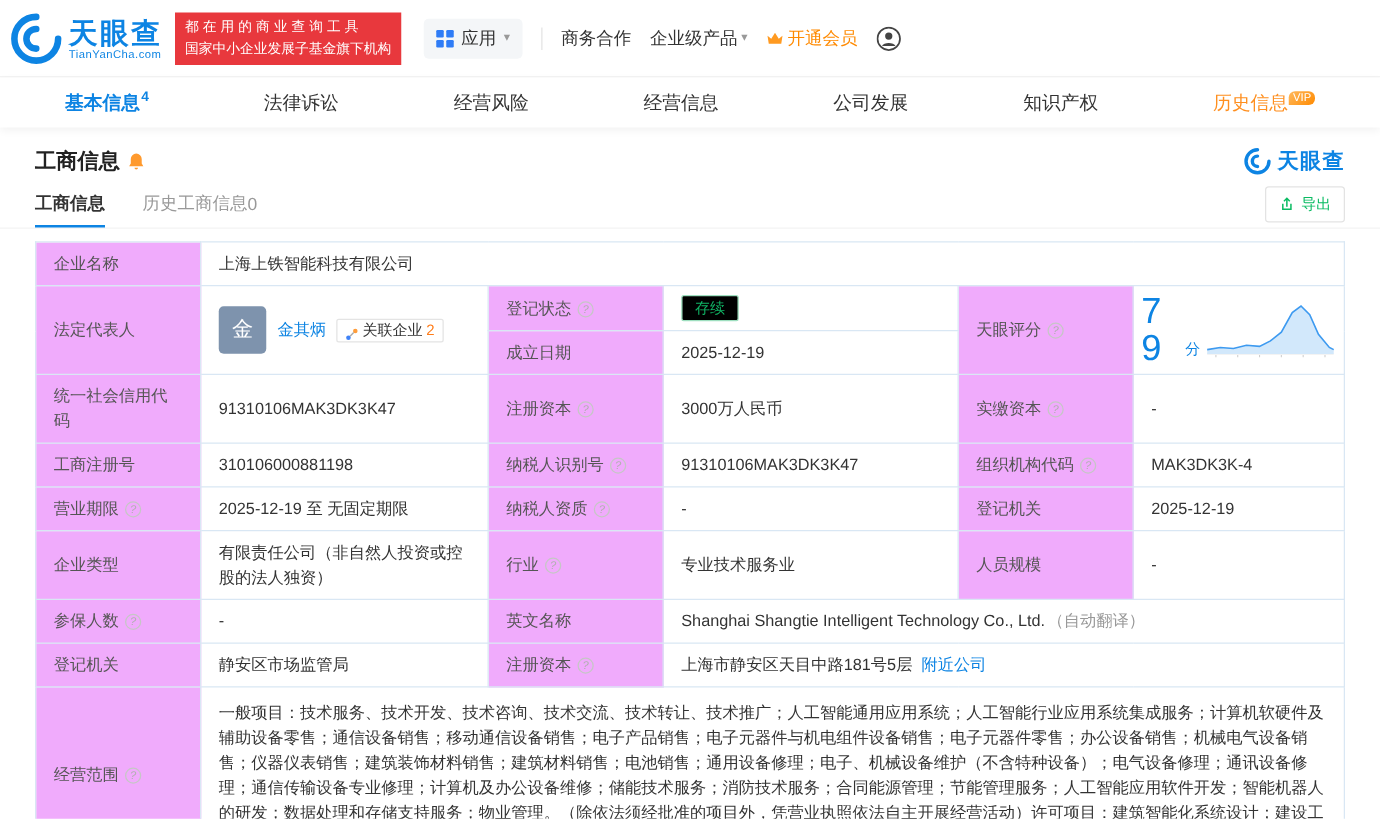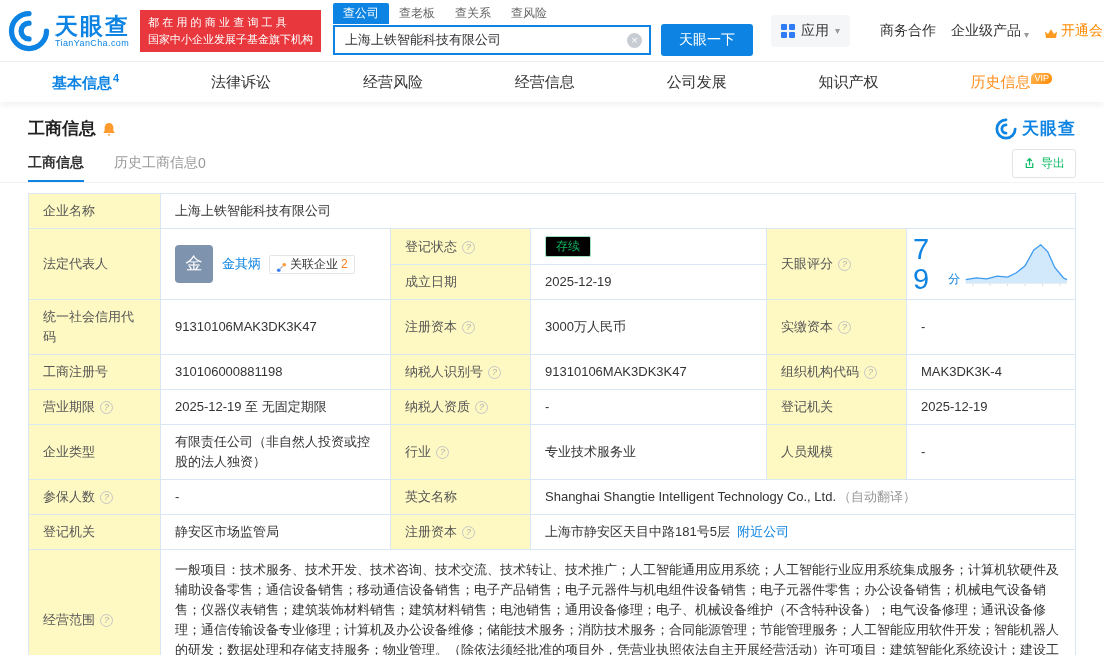--- a/index.html
+++ b/index.html
@@ -24,21 +24,21 @@
   .clear-icon{position:absolute;right:7px;width:15px;height:15px;border-radius:50%;background:#c8cdd3;color:#fff;font-size:11px;line-height:14px;text-align:center;cursor:pointer}
   .clear-icon::after{content:"×"}
   .sbtn{margin-left:10px;width:92px;height:32px;background:#0d84e3;color:#fff;border:0;font-size:14px;border-radius:3px;cursor:pointer;font-family:inherit}
   .hright{display:flex;align-items:center;margin-left:18px;gap:15px;font-size:14px;color:#333;flex:1 1 auto;min-width:0}
   .apps{display:flex;align-items:center;gap:6px;background:#f4f6f8;border-radius:4px;padding:7px 10px;cursor:pointer}
   .grid-icon{display:grid;grid-template-columns:6px 6px;grid-gap:2px}
   .grid-icon i{width:6px;height:6px;background:#2f7cf6;border-radius:1px}
   .caret{color:#999;font-size:10px}
   .caret::after{content:"▾"}
   .vdivider{width:1px;height:18px;background:#e4e4e4}
-  .hlink{cursor:pointer;display:flex;align-items:flex-end;gap:3px}
+  .hlink{cursor:pointer;display:flex;align-items:center;gap:3px}
   .vip-link{color:#ff8a00}
   .user{display:flex;align-items:center;gap:5px;cursor:pointer;overflow:hidden}
 
   
   .mainnav{display:flex;justify-content:space-between;align-items:center;height:40px;padding:0 52px;background:#fff;font-size:15px;box-shadow:0 3px 7px rgba(0,0,0,.06);position:relative;z-index:2}
   .nav-item{cursor:pointer;color:#333}
   .nav-item.active{color:#0d84e3;font-weight:bold}
   .nav-sup{font-size:11px;color:#0d84e3;margin-left:1px}
   .nav-item.vip{color:#ff8f1f}
   .vip-badge{display:inline-block;background:linear-gradient(135deg,#ffb95e,#ff8a00);color:#fff;font-size:9px;line-height:11px;padding:0 3px;border-radius:5px 5px 5px 0;margin-left:1px;font-weight:normal}
@@ -51,21 +51,21 @@
   .brand-right .bname{color:#0d84e3;font-size:17px;font-weight:bold;letter-spacing:1px}
 
   .subtabs{display:flex;align-items:center;padding:0 28px;height:38px;border-bottom:1px solid #f3f3f3}
   .subtab{font-size:14px;margin-right:30px;cursor:pointer;height:100%;display:flex;align-items:center;border-bottom:2px solid transparent;color:#999}
   .subtab.active{color:#333;font-weight:bold;border-bottom-color:#0d84e3}
   .export-btn{margin-left:auto;display:flex;align-items:center;gap:5px;border:1px solid #e3e3e3;background:#fff;border-radius:3px;padding:5px 10px;font-size:12px;color:#09bb62;cursor:pointer;font-family:inherit}
 
   
   .info-table{width:1048px;margin:10px 28px 14px;border-collapse:collapse;table-layout:fixed;font-size:13px}
   .info-table td{border:1px solid #d9e7f4;padding:7px 14px;vertical-align:middle;color:#333;line-height:20px;word-break:break-all}
-  td.lbl{background:#fef9c3;color:#555}
+  td.lbl{background:#f0abfc;color:#555}
   .help{display:inline-block;width:13px;height:13px;border:1px solid #c6c6c6;border-radius:50%;color:#b0b0b0;font-size:9px;line-height:11px;text-align:center;margin-left:5px;vertical-align:1px;cursor:pointer}
   .help::after{content:"?"}
   .blue-link{color:#0d84e3;cursor:pointer}
   .gray-note{color:#999;margin-left:2px}
   .tag-green{display:inline-block;padding:1px 10px;font-size:12px;color:#10b364;background:#000000;border:1px solid #9edfbf;border-radius:2px;line-height:17px}
   .rep{display:flex;align-items:center;gap:9px}
   .avatar{width:38px;height:38px;border-radius:4px;background:#7e93ad;color:#fff;font-size:17px;display:flex;align-items:center;justify-content:center;cursor:pointer;flex:0 0 auto}
   .rep-line{display:flex;align-items:center;gap:8px}
   .rel-badge{display:inline-flex;align-items:flex-end;gap:3px;border:1px solid #e4e4e4;border-radius:2px;padding:0 6px;font-size:12px;color:#333;cursor:pointer;line-height:17px}
   .rel-badge .orange{color:#ff7c19}
@@ -88,35 +88,20 @@
       <div class="logo-cn">天眼查</div>
       <div class="logo-en">TianYanCha.com</div>
     </div>
   </div>
 
   <div class="slogan">
     <div class="l1">都在用的商业查询工具</div>
     <div class="l2">国家中小企业发展子基金旗下机构</div>
   </div>
 
-  <div class="search">
-    <div class="search-tabs">
-      <span class="stab active">查公司</span>
-      <span class="stab">查老板</span>
-      <span class="stab">查关系</span>
-      <span class="stab">查风险</span>
-    </div>
-    <div class="search-row">
-      <div class="sinput">
-        <input type="text" value="上海上铁智能科技有限公司" style="">
-        <span class="clear-icon"></span>
-      </div>
-      <button class="sbtn">天眼一下</button>
-    </div>
-  </div>
 
   <div class="hright">
     <div class="apps">
       <span class="grid-icon">
           <i></i>
           <i></i>
           <i></i>
           <i></i>
         </span>
       <span>应用</span>

